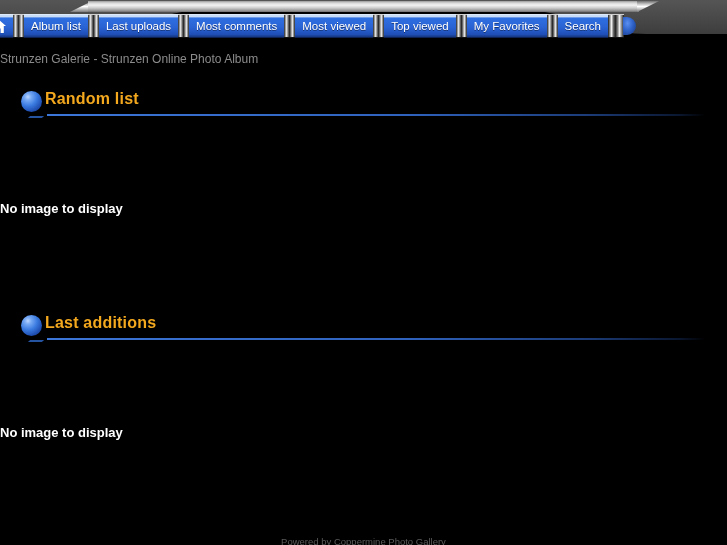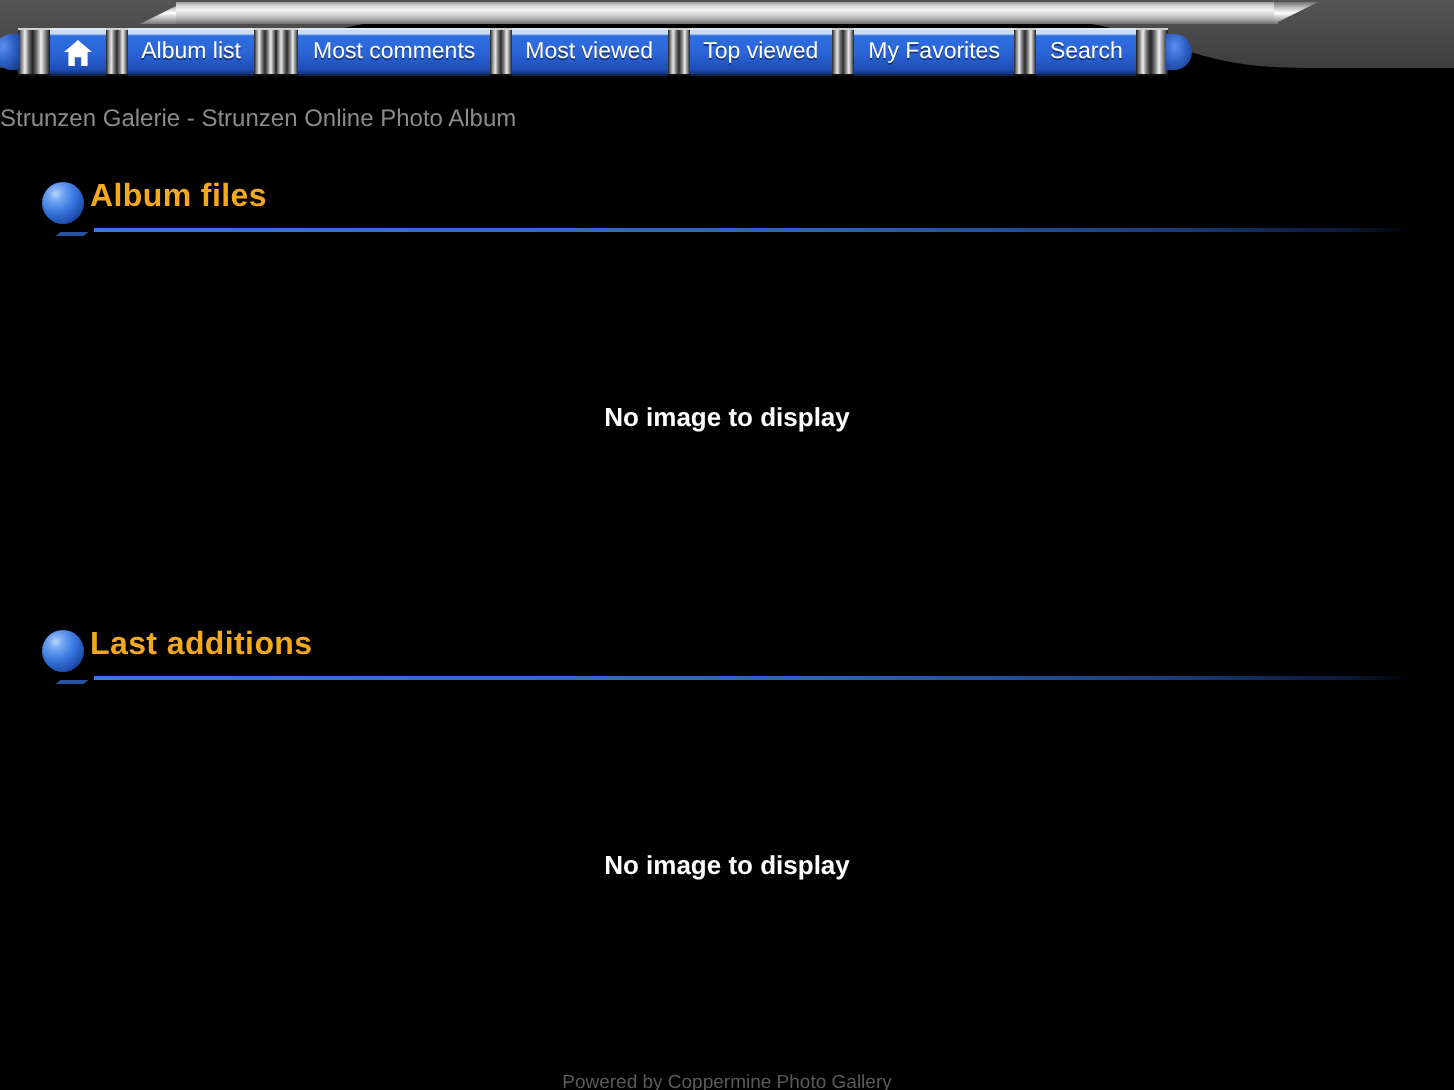--- a/index.html
+++ b/index.html
@@ -188,21 +188,21 @@
     top: 24px;
     width: 658px;
     height: 2px;
     background: linear-gradient(to right, #3c76d8 0%, #2f62bd 55%, #1c3c79 82%, #0a1730 96%, #000000 100%);
   }
 
   .no-image {
     position: absolute;
     left: 0;
     width: 727px;
-    text-align: center;
+    text-align: left;
     color: #ffffff;
     font-size: 13px;
     font-weight: bold;
     font-family: "Liberation Sans", sans-serif;
   }
 
   
   #footer {
     position: absolute;
     left: 0;
@@ -250,20 +250,21 @@
   <div class="navbtn home">
     <svg class="home-glyph" viewBox="0 0 16 15">
       <path d="M8 1 L15 7 L12.8 7 L12.8 14 L9.6 14 L9.6 9.6 L6.4 9.6 L6.4 14 L3.2 14 L3.2 7 L1 7 Z" fill="#ffffff"></path>
     </svg>
   </div>
 
   <div class="connector"></div>
   <div class="navbtn">Album list</div>
 
   <div class="connector"></div>
+  <div class="navbtn">Last uploads</div>
 
   <div class="connector"></div>
   <div class="navbtn">Most comments</div>
 
   <div class="connector"></div>
   <div class="navbtn">Most viewed</div>
 
   <div class="connector"></div>
   <div class="navbtn">Top viewed</div>
 
@@ -277,21 +278,21 @@
   <div class="endcap right">
     <div class="ball"></div>
   </div>
 </div>
 
 <div id="subtitle">Strunzen Galerie - Strunzen Online Photo Album</div>
 
 <div class="section-head" style="top:90px;">
   <div class="bullet"></div>
   <div class="bullet-tail"></div>
-  <div class="section-title">Album files</div>
+  <div class="section-title">Random list</div>
   <div class="section-rule"></div>
 </div>
 
 <div class="no-image" style="top:201px;">No image to display</div>
 
 <div class="section-head" style="top:314px;">
   <div class="bullet"></div>
   <div class="bullet-tail"></div>
   <div class="section-title">Last additions</div>
   <div class="section-rule"></div>

